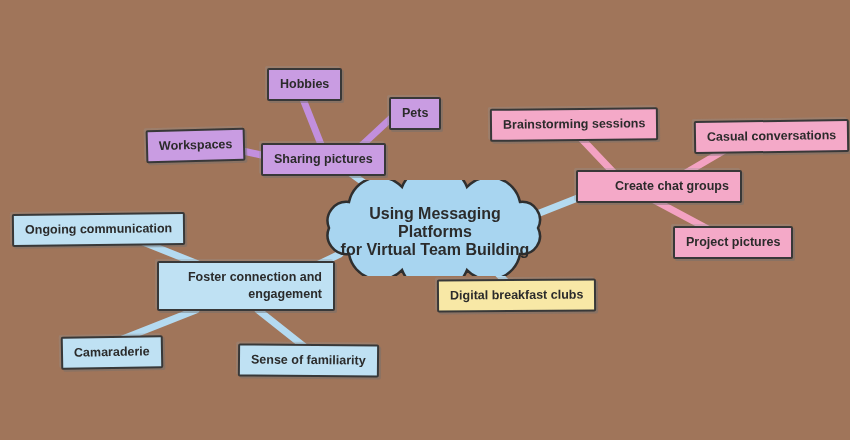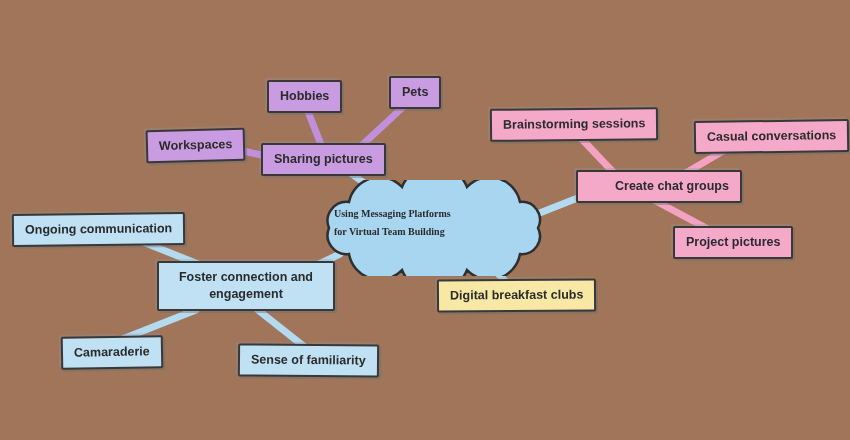--- a/index.html
+++ b/index.html
@@ -30,25 +30,25 @@
     cursor: pointer;
   }
   .node.purple { background: var(--purple-fill, #c99ce2); }
   .node.pink   { background: var(--pink-fill, #f4a9c8); }
   .node.blue   { background: var(--blue-fill, #bfe1f3); }
   .node.yellow { background: var(--yellow-fill, #f8e8a6); }
   .node.wrap   { white-space: normal; }
   #cloud-svg { position: absolute; left: 322px; top: 180px; cursor: pointer; }
   #cloud-label {
     position: absolute; left: 334px; top: 205px; width: 202px;
-    font-size: 10px; font-weight: bold; line-height: 18px;
+    text-align: center;
+    font-size: 16px; font-weight: bold; line-height: 18px;
     color: var(--text, #2b2b2b);
     white-space: pre-line;
     pointer-events: none;
-    font-family: Liberation Serif, serif;
   }
 </style>
 </head>
 <body style="--background: #a0755a; --outline: #383838; --text: #2b2b2b; --central-fill: #a8d5f0; --purple-fill: #c99ce2; --pink-fill: #f4a9c8; --blue-fill: #bfe1f3; --yellow-fill: #f8e8a6; --purple-edge: #c28fdd; --pink-edge: #f3a2c2; --blue-edge: #b4daf0;">
 
 <svg id="edges">
   <line x1="385" y1="198" x2="342" y2="167" stroke="#b4daf0"></line>
   <line x1="532" y1="216" x2="598" y2="190" stroke="#b4daf0"></line>
   <line x1="340" y1="254" x2="300" y2="273" stroke="#b4daf0"></line>
   <line x1="486" y1="261" x2="508" y2="284" stroke="#b4daf0"></line>
@@ -64,26 +64,26 @@
 </svg>
 
 <svg id="cloud-svg" width="225" height="96" viewBox="0 0 225 96">
   <path id="cloud-path" d="M7 48 A19 19 0 0 1 27 22 A31 31 0 0 1 80 7 A35 35 0 0 1 145 7 A31 31 0 0 1 198 22 A18 18 0 0 1 216 48 A18 18 0 0 1 198 74 A31 31 0 0 1 145 90 A35 35 0 0 1 80 90 A31 31 0 0 1 27 74 A19 19 0 0 1 7 48 Z" fill="#a8d5f0" stroke="#2f2f2f" stroke-width="2.5"></path>
 </svg>
 <div id="cloud-label">Using Messaging Platforms
 for Virtual Team Building</div>
 
 <div class="node purple" style="left:261px; top:143px;">Sharing pictures</div>
 <div class="node purple" style="left:146px; top:129px; transform:rotate(-1.5deg);">Workspaces</div>
-<div class="node purple" style="left:267px; top:68px;margin-top:12px;">Hobbies</div>
-<div class="node purple" style="left:389px; top:76px;">Pets</div>
+<div class="node purple" style="left:267px; top:68px;">Hobbies</div>
+<div class="node purple" style="left:389px; top:97px;">Pets</div>
 
 <div class="node pink" style="left:576px; top:170px;padding-left:37px;">Create chat groups</div>
 <div class="node pink" style="left:490px; top:108px; transform:rotate(-0.6deg);">Brainstorming sessions</div>
 <div class="node pink" style="left:694px; top:120px; transform:rotate(-0.8deg);">Casual conversations</div>
 <div class="node pink" style="left:673px; top:226px;">Project pictures</div>
 
-<div class="node blue wrap" style="left:157px; top:261px; width:152px;">Foster connection and engagement</div>
+<div class="node blue wrap" style="left:157px; top:261px; width:152px;text-align:right;">Foster connection and engagement</div>
 <div class="node blue" style="left:12px; top:213px; transform:rotate(-0.6deg);">Ongoing communication</div>
 <div class="node blue" style="left:61px; top:336px; transform:rotate(-1deg);">Camaraderie</div>
 <div class="node blue" style="left:238px; top:344px; transform:rotate(0.5deg);">Sense of familiarity</div>
 
 <div class="node yellow" style="left:437px; top:279px; transform:rotate(-0.4deg);">Digital breakfast clubs</div>
 
 </body></html>

